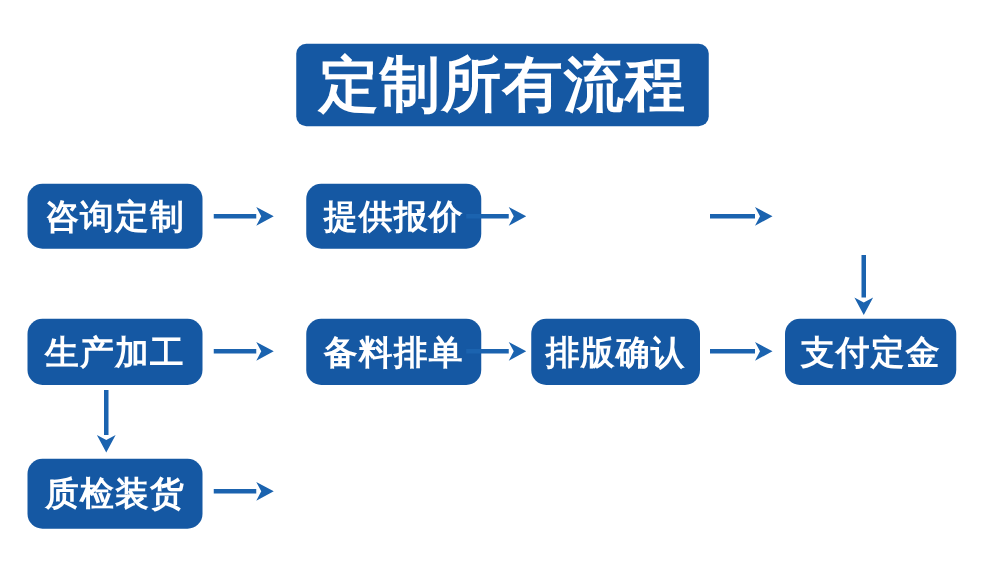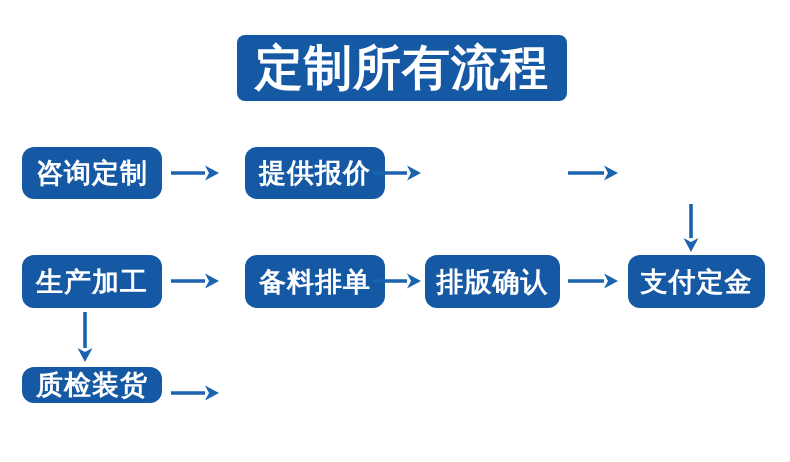--- a/index.html
+++ b/index.html
@@ -40,21 +40,21 @@
     font-size: 27px;
     font-weight: bold;
     display: flex;
     align-items: center;
     justify-content: center;
     letter-spacing: 1px;
     white-space: nowrap;
   }
   .row1 { top: 147px; height: 52px; }
   .row2 { top: 255px; height: 53px; }
-  .row3 { top: 367px; height: 36px; }
+  .row3 { top: 367px; height: 56px; }
   .c1 { left: 22px;  width: 140px; }
   .c2 { left: 227px; width: 140px; margin-left: 18px; }
   .c3 { left: 425px; width: 135px; }
   .c4r1 { left: 627px; width: 141px; }
   .c4r2 { left: 628px; width: 137px; }
   .arrow {
     position: absolute;
     color: var(--arrow, #1b63af);
     line-height: 0;
   }

